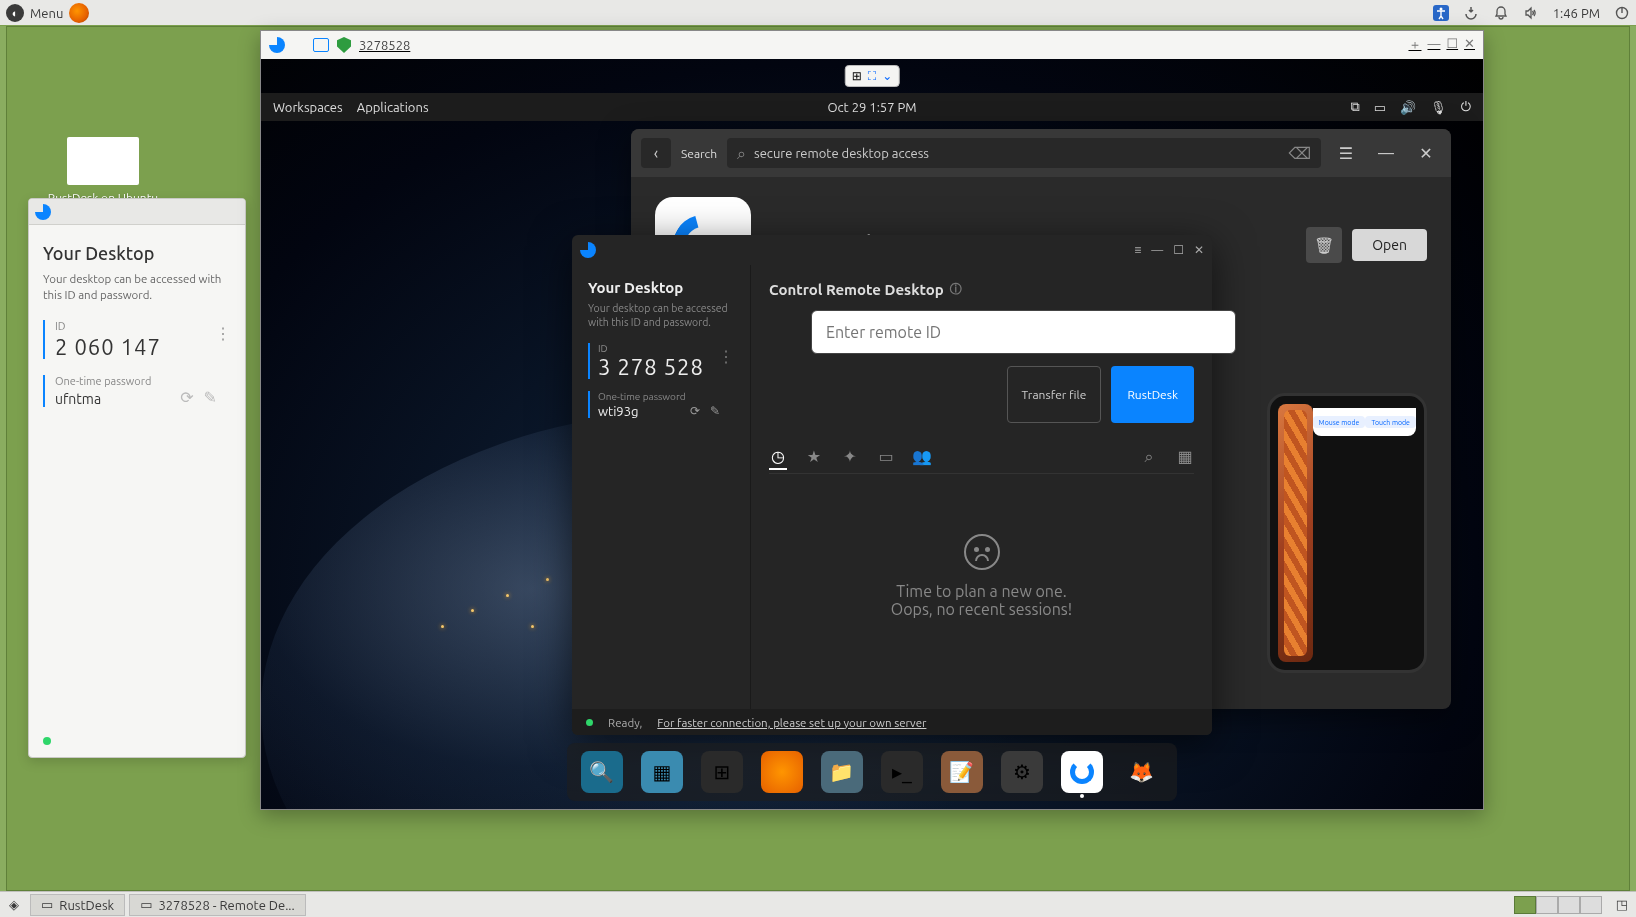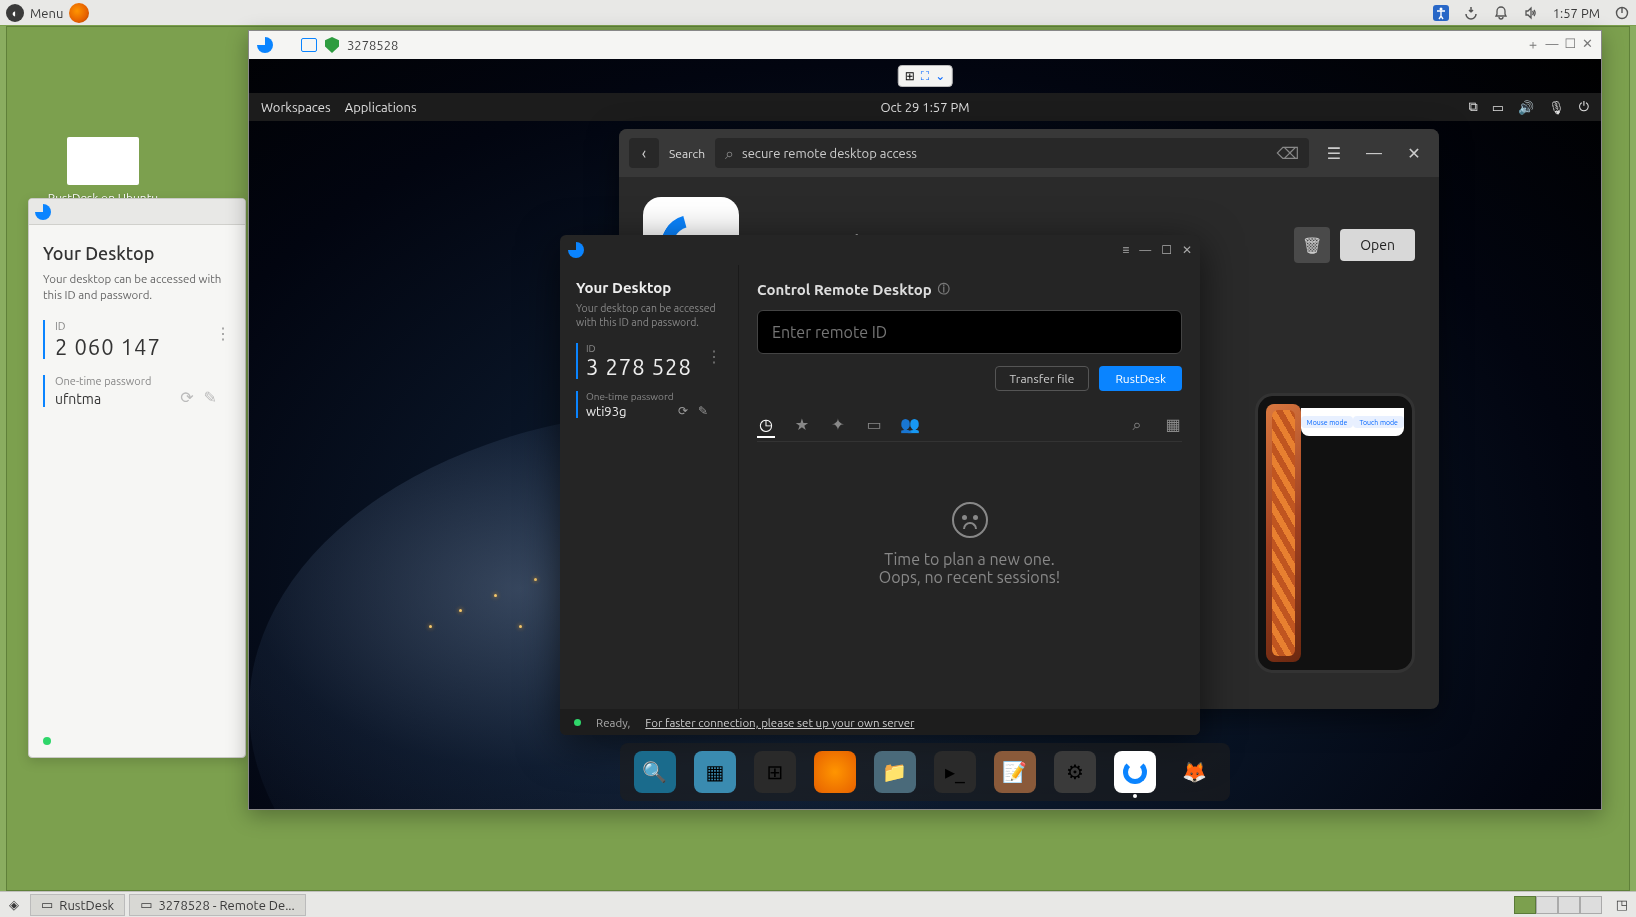--- a/index.html
+++ b/index.html
@@ -29,21 +29,21 @@
 .rustdesk-local h2 { font-size: 18px; font-weight: 500; margin-bottom: 8px; }
 .rustdesk-local .desc { font-size: 11.5px; color:#666; line-height:1.35; margin-bottom: 18px;}
 .field-block { border-left: 2px solid #0a84ff; padding-left: 10px; margin-bottom: 16px; position:relative;}
 .field-block .lbl { font-size: 11px; color: #888; }
 .field-block .val { font-size: 22px; letter-spacing: 1px; color:#333; margin-top:2px;}
 .field-block .val-sm { font-size: 14px; color:#333; margin-top:4px;}
 .more-dots { position:absolute; right:0; top:4px; color:#999; cursor:pointer; font-size:16px;}
 .mini-icons { position:absolute; right:14px; display:flex; gap:10px; color:#bbb;}
 
 
-.remote-window { position: absolute; top: 30px; left: 248px; width: 1354px; height: 780px; background: #000; border: 1px solid #888; box-shadow: 0 6px 20px rgba(0,0,0,.3); }
+.remote-window { position: absolute; top: 30px; left: 260px; width: 1224px; height: 780px; background: #000; border: 1px solid #888; box-shadow: 0 6px 20px rgba(0,0,0,.3); text-decoration: underline; }
 .remote-titlebar { height: 28px; background: #f5f5f3; display:flex; align-items:center; padding:0 8px; font-size:13px; color:#444; gap:8px;}
 .remote-titlebar .winbtns { margin-left:auto; display:flex; gap:6px; color:#777;}
 .monitor-icon { width:16px;height:14px;border:1.5px solid #0a84ff;border-radius:2px;position:relative;}
 .shield-icon-sm { width:14px;height:16px;background:#2e9c3f;clip-path:polygon(50% 0,100% 20%,100% 60%,50% 100%,0 60%,0 20%);}
 
 .remote-body { position: relative; width:100%; height: calc(100% - 28px); background: radial-gradient(ellipse at 45% 70%, #1a3250 0%, #0a1628 35%, #020510 70%, #000 100%); overflow:hidden;}
 .earth-glow { position:absolute; left:0; bottom:-200px; width:900px; height:600px; background: radial-gradient(ellipse at 30% 30%, rgba(120,140,170,.4) 0%, rgba(40,60,90,.25) 30%, transparent 60%); border-radius:50%;}
 .earth-lights { position:absolute; left:120px; bottom:80px; width:500px; height:260px; }
 .earth-lights .dot { position:absolute; width:3px;height:3px;background:#f5c76b;border-radius:50%;box-shadow:0 0 4px #f5a623;}
 
@@ -84,23 +84,23 @@
 .rd-dark-body { display:flex; height:calc(100% - 56px);}
 .rd-left { width:178px; padding:14px 16px; font-size:12px;}
 .rd-left h3 { font-size:15px; font-weight:600; color:#eee; margin-bottom:6px;}
 .rd-left .desc { font-size:10.5px;color:#888;line-height:1.3;margin-bottom:14px;}
 .rd-field { border-left:2px solid #0a84ff;padding-left:8px;margin-bottom:12px;position:relative;}
 .rd-field .lbl { font-size:10px;color:#888;}
 .rd-field .val { font-size:22px;color:#eee;letter-spacing:1px;}
 .rd-field .val-sm { font-size:13px;color:#eee;margin-top:2px;}
 .rd-right { flex:1; border-left:1px solid #1a1a1a; padding:16px 18px; position:relative;}
 .rd-right h3 { font-size:15px;font-weight:600;display:flex;align-items:center;gap:6px;}
-.remote-id-input { margin-top:12px;width:100%;height:44px;background:#000000;border:1px solid #444;border-radius:6px;padding:0 14px;color:#888;font-size:16px;}
+.remote-id-input { margin-top:12px;width:100%;height:44px;background:#ffffff;border:1px solid #444;border-radius:6px;padding:0 14px;color:#888;font-size:16px;margin-left:42px;}
 .btn-row { display:flex;gap:10px;justify-content:flex-end;margin-top:12px;}
-.btn-outline { padding:5px 14px;border:1px solid #555;border-radius:4px;font-size:12px;color:#ccc;cursor:pointer;background:transparent;}
+.btn-outline { padding:21px 14px;border:1px solid #555;border-radius:4px;font-size:12px;color:#ccc;cursor:pointer;background:transparent;}
 .btn-primary { padding:5px 16px;background:#0a84ff;border:none;border-radius:4px;font-size:12px;color:#fff;cursor:pointer;}
 .tab-strip { display:flex;gap:18px;margin-top:24px;padding-bottom:8px;border-bottom:1px solid #333;align-items:center;color:#888;}
 .tab-strip .tab { cursor:pointer;width:18px;height:18px;display:flex;align-items:center;justify-content:center;}
 .tab-strip .tab.active { color:#fff;border-bottom:2px solid #fff;padding-bottom:6px;margin-bottom:-9px;}
 .tab-strip .spacer { flex:1;}
 .empty-state { text-align:center;color:#888;margin-top:60px;}
 .empty-state .face { width:36px;height:36px;border:2.5px solid #888;border-radius:50%;margin:0 auto 12px;position:relative;}
 .empty-state .face::before,.empty-state .face::after { content:'';position:absolute;width:5px;height:5px;background:#888;border-radius:50%;top:11px;}
 .empty-state .face::before{left:8px;} .empty-state .face::after{right:8px;}
 .empty-state .mouth { position:absolute;bottom:7px;left:50%;transform:translateX(-50%);width:14px;height:7px;border:2px solid #888;border-bottom:none;border-radius:8px 8px 0 0;}
@@ -140,21 +140,21 @@
       </svg>
     <svg class="tray-icon" viewBox="0 0 16 16">
         <path d="M8 2v5m0 0l-2-2m2 2l2-2M3 9a5 5 0 0010 0" stroke="#555" stroke-width="1.5" fill="none"></path>
       </svg>
     <svg class="tray-icon" viewBox="0 0 16 16">
         <path d="M8 2a4 4 0 00-4 4v3l-1 2h10l-1-2V6a4 4 0 00-4-4zM6 12a2 2 0 004 0" stroke="#555" stroke-width="1.3" fill="none"></path>
       </svg>
     <svg class="tray-icon" viewBox="0 0 16 16">
         <path d="M3 6v4h2l3 3V3L5 6H3zm8-1a5 5 0 010 6m-1.5-5a3 3 0 010 4" stroke="#555" stroke-width="1.3" fill="none"></path>
       </svg>
-    <span>1:57 PM</span>
+    <span>1:46 PM</span>
     <svg class="tray-icon" viewBox="0 0 16 16">
         <circle cx="8" cy="8" r="5.5" stroke="#555" stroke-width="1.4" fill="none"></circle>
         <path d="M8 3v5" stroke="#555" stroke-width="1.4"></path>
       </svg>
   </div>
 </div>
 
 <div class="desktop-area">
   <div class="desktop-icon thumb" style="top:110px;left:36px;">
     <div class="iconbox"></div>

